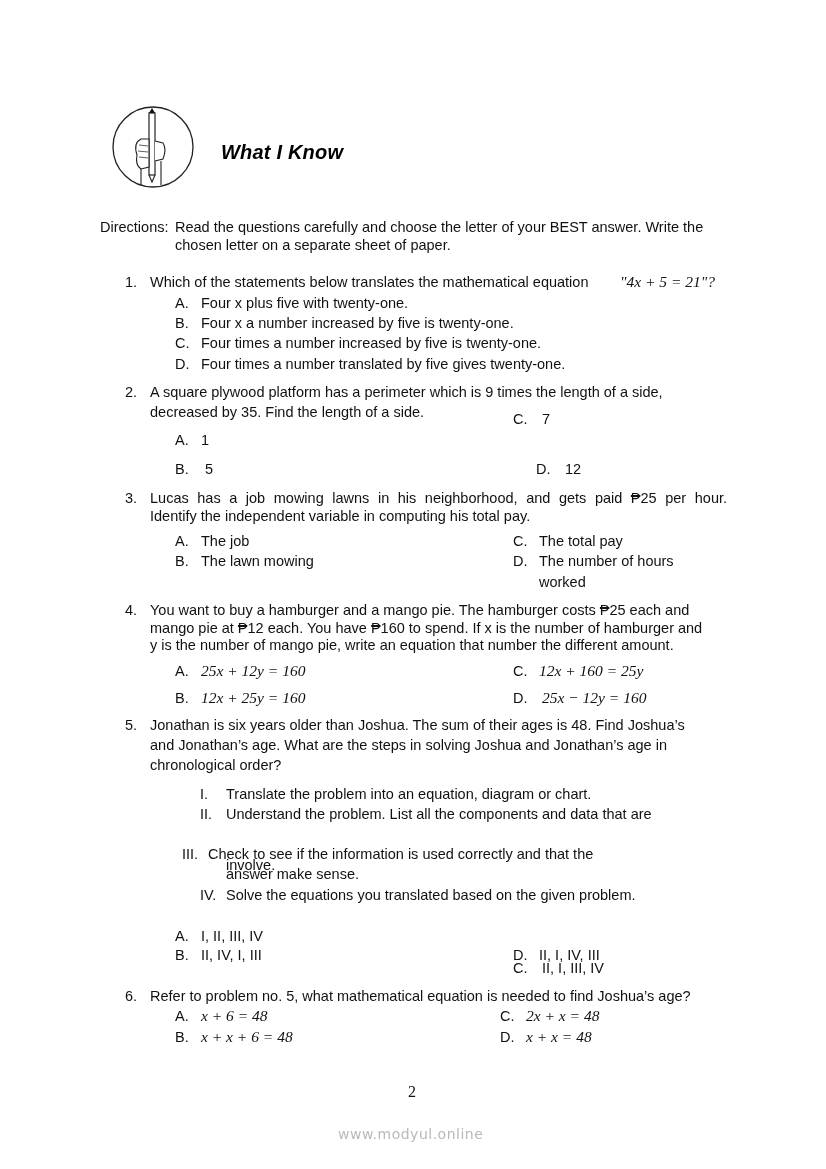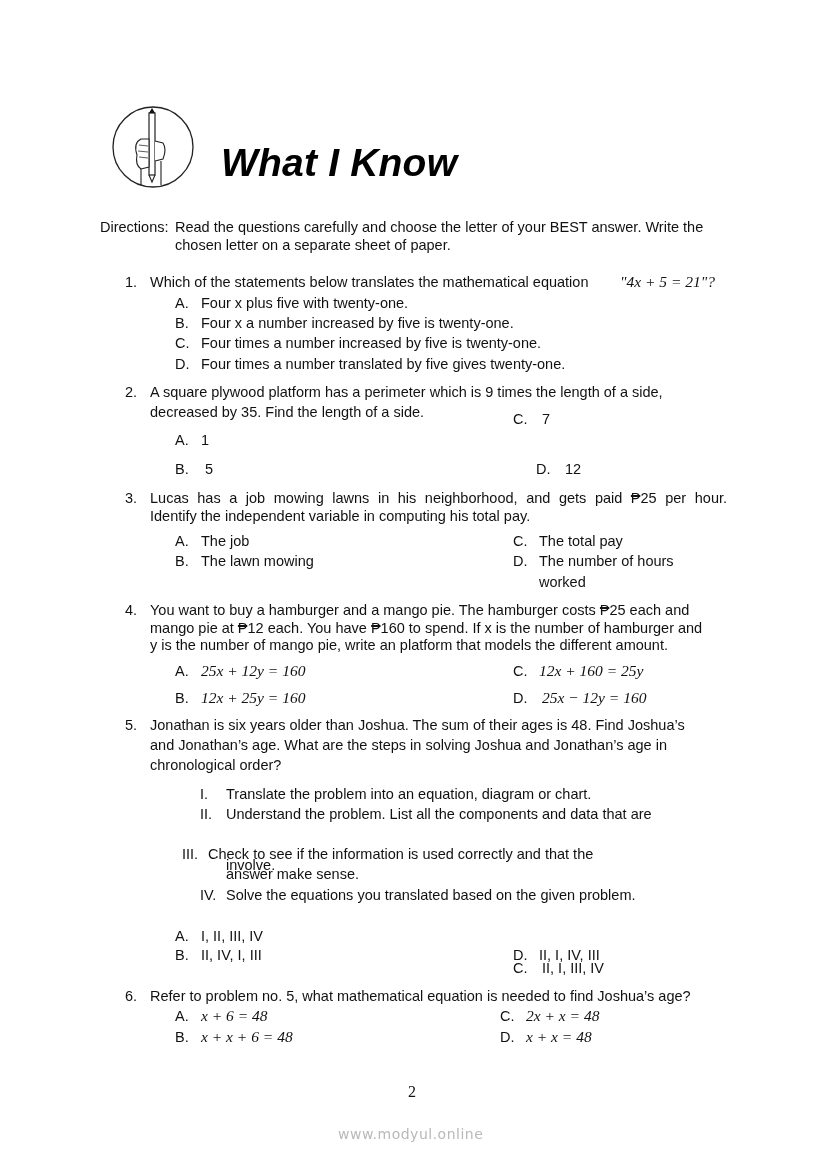--- a/index.html
+++ b/index.html
@@ -1,18 +1,18 @@
 <!DOCTYPE html>
 <html><head>
   <meta charset="utf-8">
   <style>
     html, body { margin: 0; padding: 0; background: #ffffff; }
     body { width: 826px; height: 1169px; position: relative; overflow: hidden; font-family: "Liberation Sans", sans-serif; color: #111; font-size: 14.5px; }
     .abs { position: absolute; }
-    .title { font-family: "Liberation Sans", sans-serif; font-weight: bold; font-style: italic; font-size: 39px; letter-spacing: 0.2px; color: #000; }
+    .title { font-family: "Liberation Sans", sans-serif; font-weight: bold; font-style: italic; font-size: 20px; letter-spacing: 0.2px; color: #000; }
     .line { white-space: nowrap; line-height: 18px; }
     .math { font-family: "Liberation Serif", serif; font-size: 15.5px; }
     .italic { font-style: italic; }
     .pagenum { font-family: "Liberation Serif", serif; font-size: 16px; }
     .watermark { font-family: "DejaVu Sans", sans-serif; font-size: 14px; color: #b9b9b9; letter-spacing: 0.5px; }
     .opt-letter { display: inline-block; width: 26px; }
     .roman { display: inline-block; width: 26px; }
   </style>
 </head>
 <body>
@@ -64,21 +64,21 @@
   <div class="abs line" style="left:175px; top:552px;"><span class="opt-letter">B.</span><span>The lawn mowing</span></div>
   <div class="abs line" style="left:513px; top:532px;"><span class="opt-letter">C.</span><span>The total pay</span></div>
   <div class="abs line" style="left:513px; top:552px;"><span class="opt-letter">D.</span><span>The number of hours</span></div>
   <div class="abs line" style="left:539px; top:573px;">worked</div>
 </div>
 
 <div>
   <div class="abs line" style="left:125px; top:601px;">4.</div>
   <div class="abs line" style="left:150px; top:601px;">You want to buy a hamburger and a mango pie. The hamburger costs ₱25 each and</div>
   <div class="abs line" style="left:150px; top:619px;text-align:right;">mango pie at ₱12 each. You have ₱160 to spend. If x is the number of hamburger and</div>
-  <div class="abs line" style="left:150px; top:636px;">y is the number of mango pie, write an platform that models the different amount.</div>
+  <div class="abs line" style="left:150px; top:636px;">y is the number of mango pie, write an equation that number the different amount.</div>
   <div class="abs line" style="left:175px; top:662px;"><span class="opt-letter">A.</span><span class="math italic">25x + 12y = 160</span></div>
   <div class="abs line" style="left:175px; top:689px;"><span class="opt-letter">B.</span><span class="math italic">12x + 25y = 160</span></div>
   <div class="abs line" style="left:513px; top:662px;"><span class="opt-letter">C.</span><span class="math italic">12x + 160 = 25y</span></div>
   <div class="abs line" style="left:513px; top:689px;"><span class="opt-letter" style="width:29px;">D.</span><span class="math italic">25x − 12y = 160</span></div>
 </div>
 
 <div>
   <div class="abs line" style="left:125px; top:716px;">5.</div>
   <div class="abs line" style="left:150px; top:716px;">Jonathan is six years older than Joshua. The sum of their ages is 48. Find Joshua’s</div>
   <div class="abs line" style="left:150px; top:736px;">and Jonathan’s age. What are the steps in solving Joshua and Jonathan’s age in</div>

